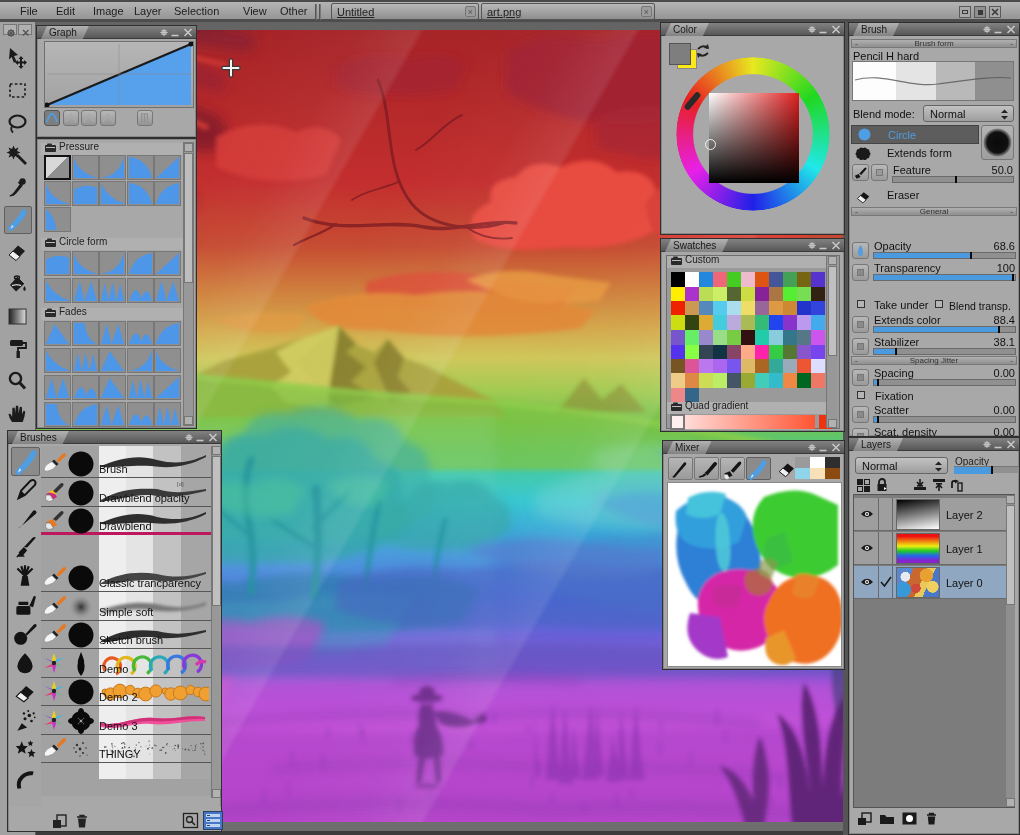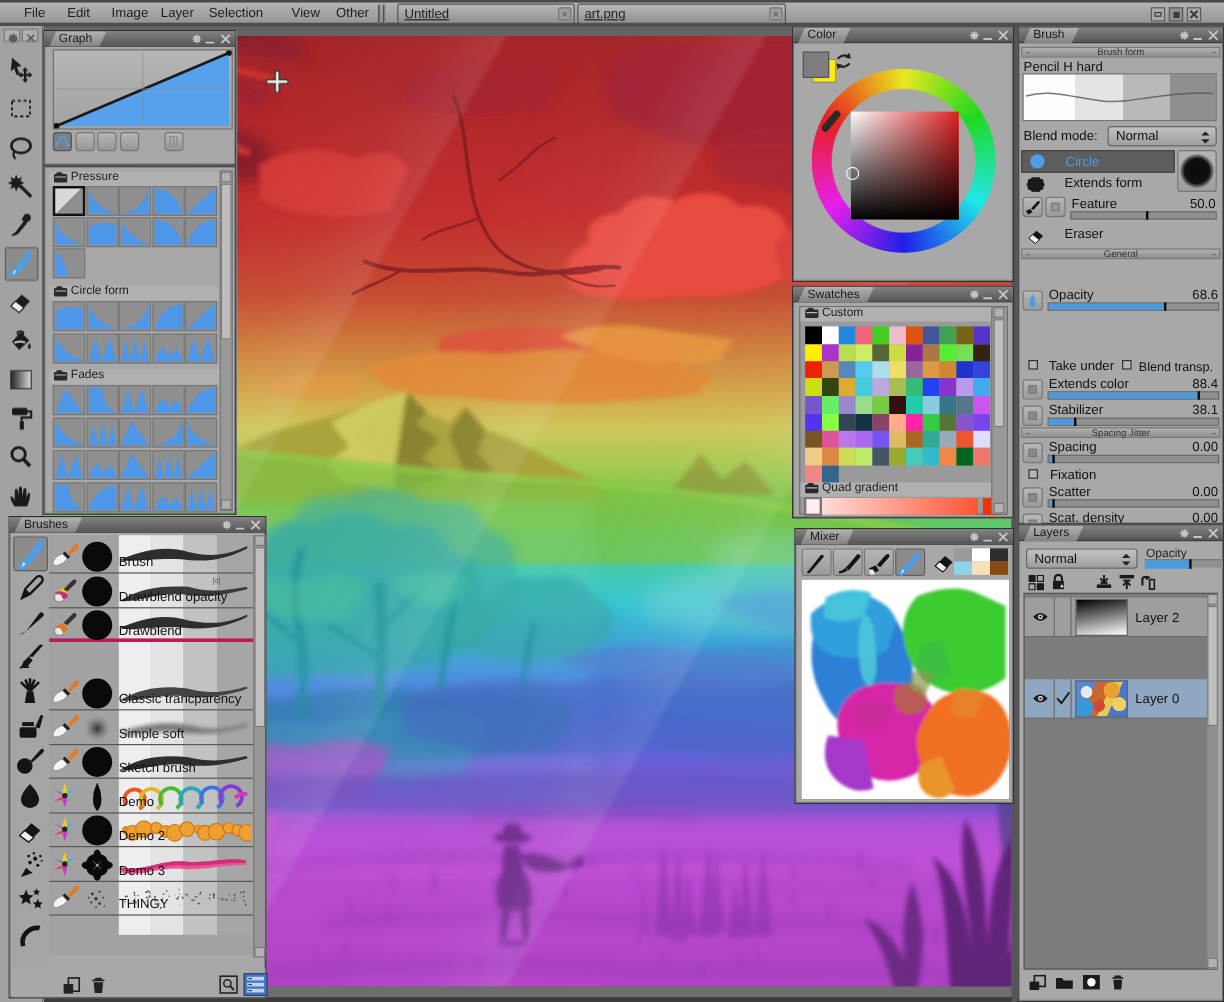--- a/index.html
+++ b/index.html
@@ -1279,20 +1279,31 @@
         <div class="sbtn"><svg width="15" height="15" viewBox="0 0 15 15">
             <path d="M7.5,2 q2.5,3 2.5,7 q0,4 -2.5,4 q-2.5,0 -2.5,-4 q0,-4 2.5,-7z" fill="#4f9de2"></path>
           </svg></div>
         <span class="slab">Opacity</span>
         <span class="sval">68.6</span>
         <div class="strack">
           <div class="sfill" style="width:68%"></div>
           <div class="smark" style="left:68%"></div>
         </div>
       </div>
+      <div class="srow" style="top:239px">
+        <div class="sbtn">
+          <div style="position:absolute;left:4px;top:4px;width:7px;height:7px;background:#8a8a8a;border:1px solid #777"></div>
+        </div>
+        <span class="slab">Transparency</span>
+        <span class="sval">100</span>
+        <div class="strack">
+          <div class="sfill" style="width:99%"></div>
+          <div class="smark" style="left:98%"></div>
+        </div>
+      </div>
       <div class="chk" style="left:8px;top:277px"></div>
       <span class="clab" style="left:25px;top:276px">Take under</span>
       <div class="chk" style="left:86px;top:277px"></div>
       <span class="clab" style="left:100px;top:277px;font-size:10.5px">Blend transp.</span>
       <div class="srow" style="top:291px">
         <div class="sbtn">
           <div style="position:absolute;left:4px;top:4px;width:7px;height:7px;background:#8a8a8a;border:1px solid #777"></div>
         </div>
         <span class="slab">Extends color</span>
         <span class="sval">88.4</span>
@@ -1407,20 +1418,31 @@
         <svg width="14" height="10" viewBox="0 0 14 10" style="position:absolute;left:6px;top:11px">
           <path d="M1,5 Q7,-1.5 13,5 Q7,11.5 1,5z" fill="#1a1a1a"></path>
           <circle cx="7" cy="5" r="2" fill="#fff"></circle>
           <circle cx="7" cy="5" r="1" fill="#1a1a1a"></circle>
         </svg>
         <div class="abs" style="left:24px;top:0;width:1px;height:33px;background:#6a6a6a"></div>
         <div class="abs" style="left:38px;top:0;width:1px;height:33px;background:#6a6a6a"></div>
         <div class="abs" style="left:42px;top:1px;width:44px;height:31px;border:1px solid #666;background:linear-gradient(170deg,#000,#fff)"></div>
         <div class="abs" style="left:92px;top:11px;font-size:11px;color:#111">Layer 2</div>
       </div>
+      <div class="abs" style="left:5px;top:94px;width:153px;height:33px;background:#9e9e9e;border-bottom:1px solid #6a6a6a">
+        <svg width="14" height="10" viewBox="0 0 14 10" style="position:absolute;left:6px;top:11px">
+          <path d="M1,5 Q7,-1.5 13,5 Q7,11.5 1,5z" fill="#1a1a1a"></path>
+          <circle cx="7" cy="5" r="2" fill="#fff"></circle>
+          <circle cx="7" cy="5" r="1" fill="#1a1a1a"></circle>
+        </svg>
+        <div class="abs" style="left:24px;top:0;width:1px;height:33px;background:#6a6a6a"></div>
+        <div class="abs" style="left:38px;top:0;width:1px;height:33px;background:#6a6a6a"></div>
+        <div class="abs" style="left:42px;top:1px;width:44px;height:31px;border:1px solid #666;background:linear-gradient(#ee1111 8%,#ee8811 26%,#eeee11 42%,#22cc22 58%,#2266ee 75%,#8822cc 92%)"></div>
+        <div class="abs" style="left:92px;top:11px;font-size:11px;color:#111">Layer 1</div>
+      </div>
       <div class="abs" style="left:5px;top:128px;width:153px;height:33px;background:#8fa7c0;border-bottom:1px solid #6a6a6a">
         <svg width="14" height="10" viewBox="0 0 14 10" style="position:absolute;left:6px;top:11px">
           <path d="M1,5 Q7,-1.5 13,5 Q7,11.5 1,5z" fill="#1a1a1a"></path>
           <circle cx="7" cy="5" r="2" fill="#fff"></circle>
           <circle cx="7" cy="5" r="1" fill="#1a1a1a"></circle>
         </svg>
         <div class="abs" style="left:24px;top:0;width:1px;height:33px;background:#6a6a6a"></div>
         <div class="abs" style="left:38px;top:0;width:1px;height:33px;background:#6a6a6a"></div>
         <svg width="12" height="12" viewBox="0 0 12 12" style="position:absolute;left:26px;top:10px">
           <path d="M1,6 L4.5,10 L11,1" stroke="#1a1a1a" stroke-width="1.6" fill="none"></path>

